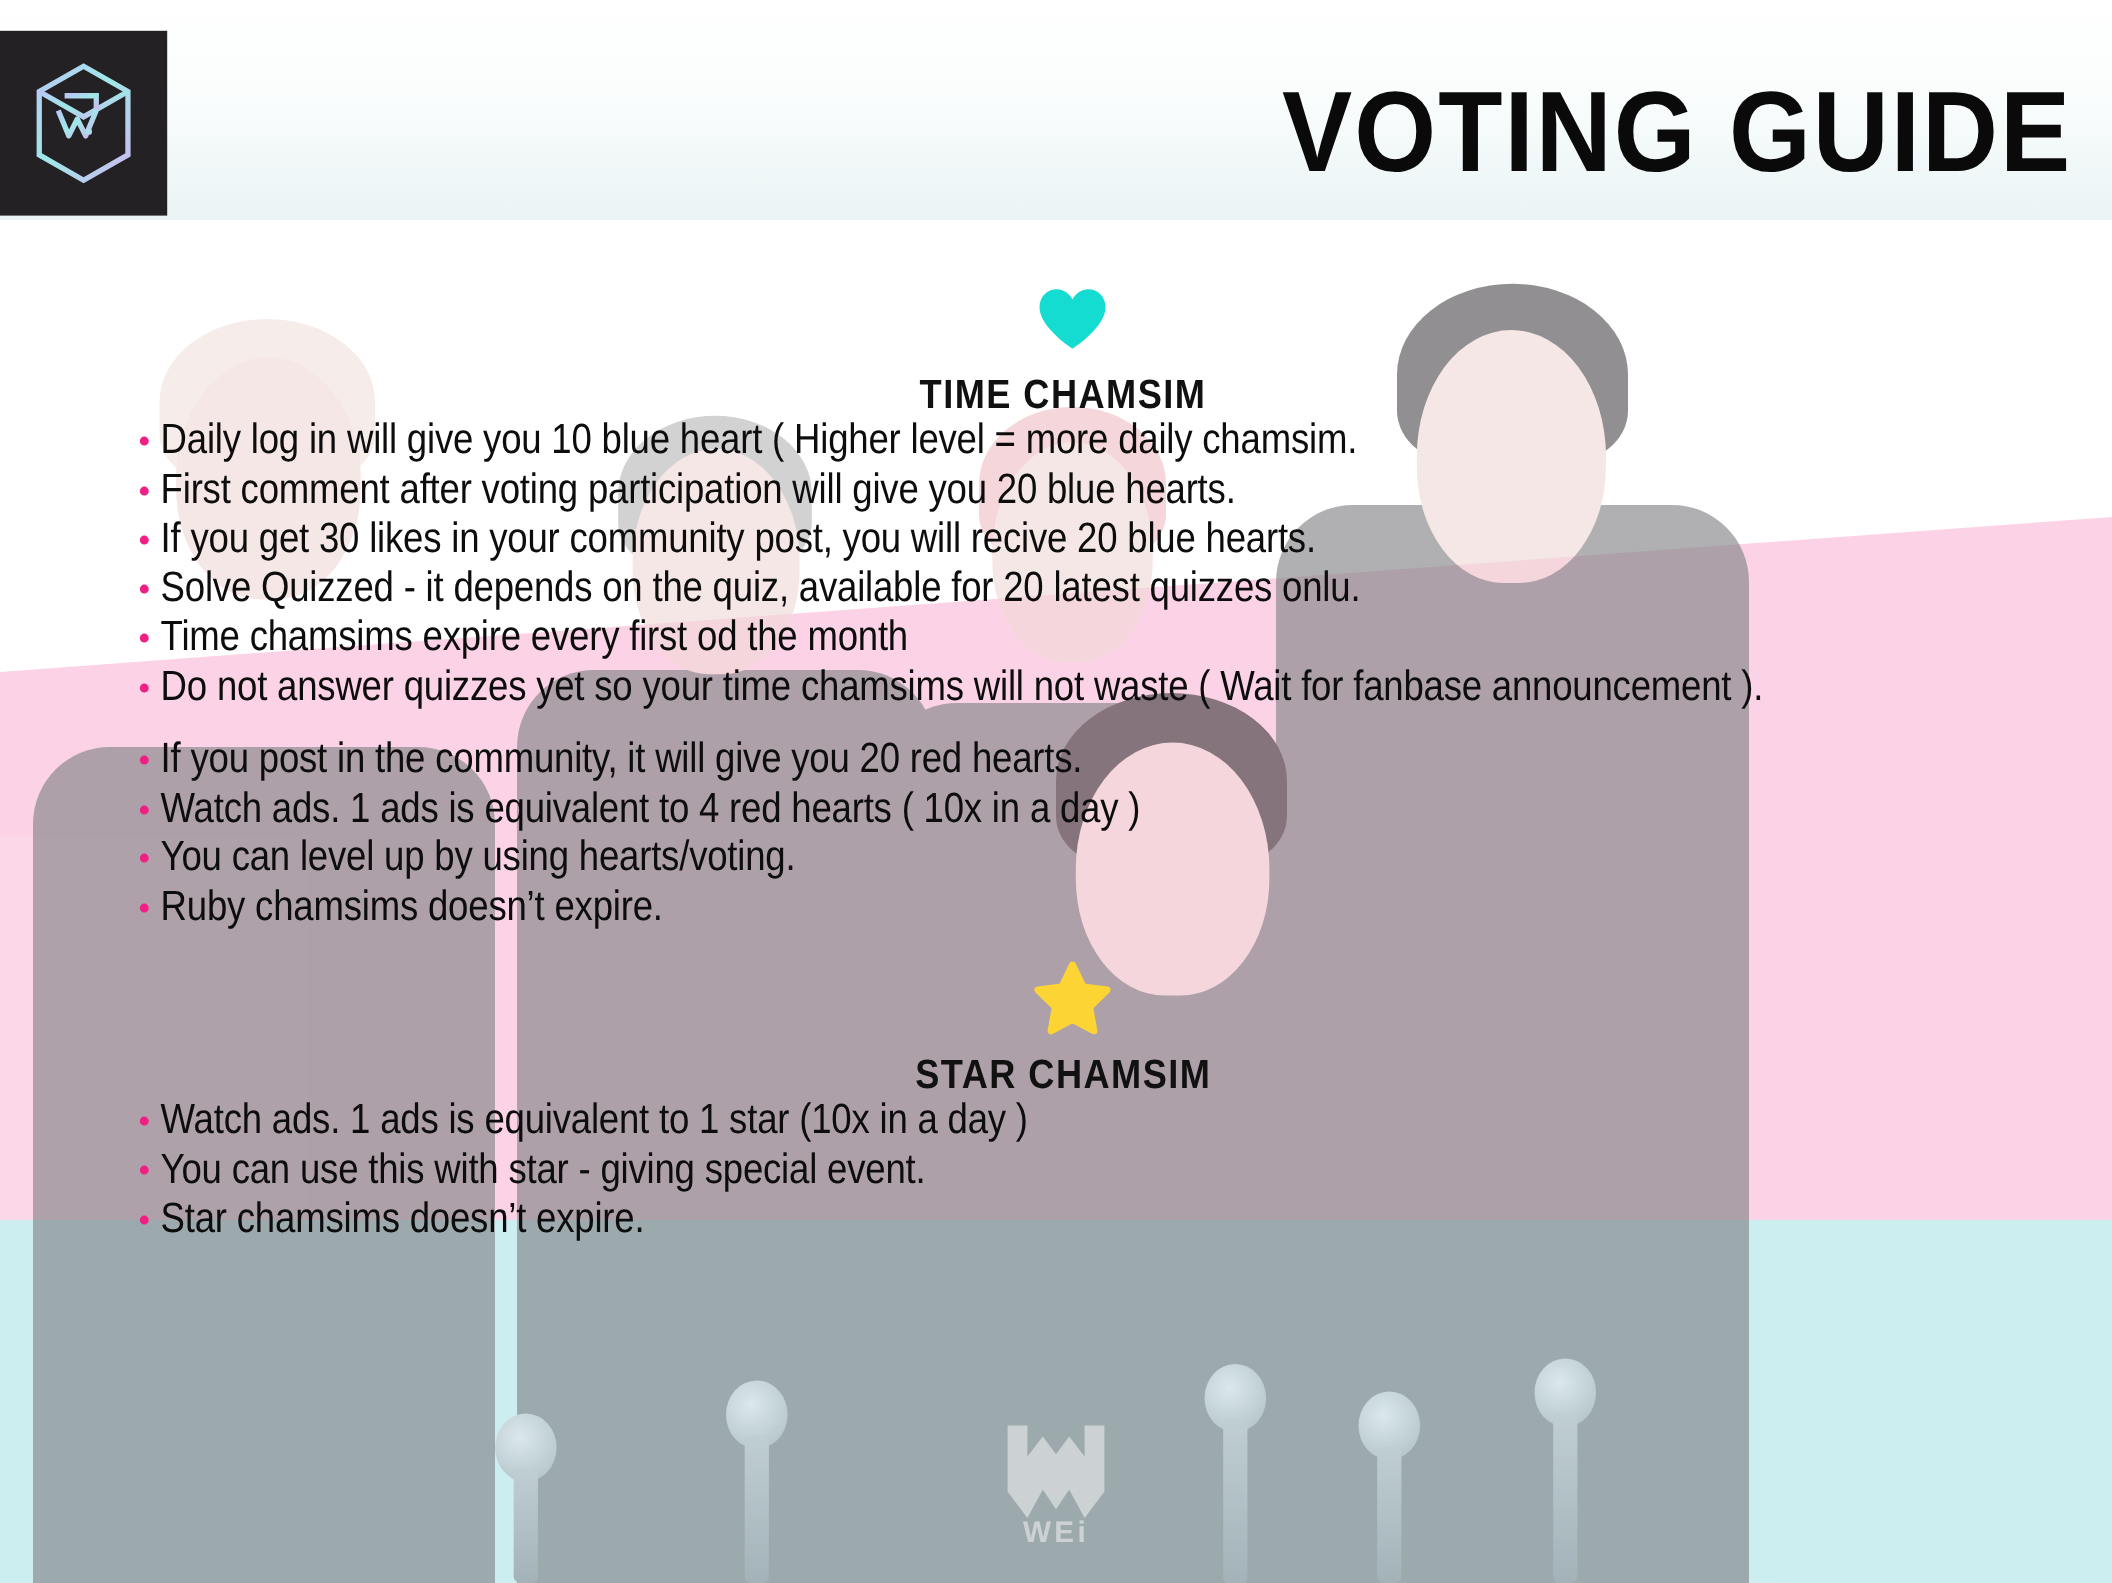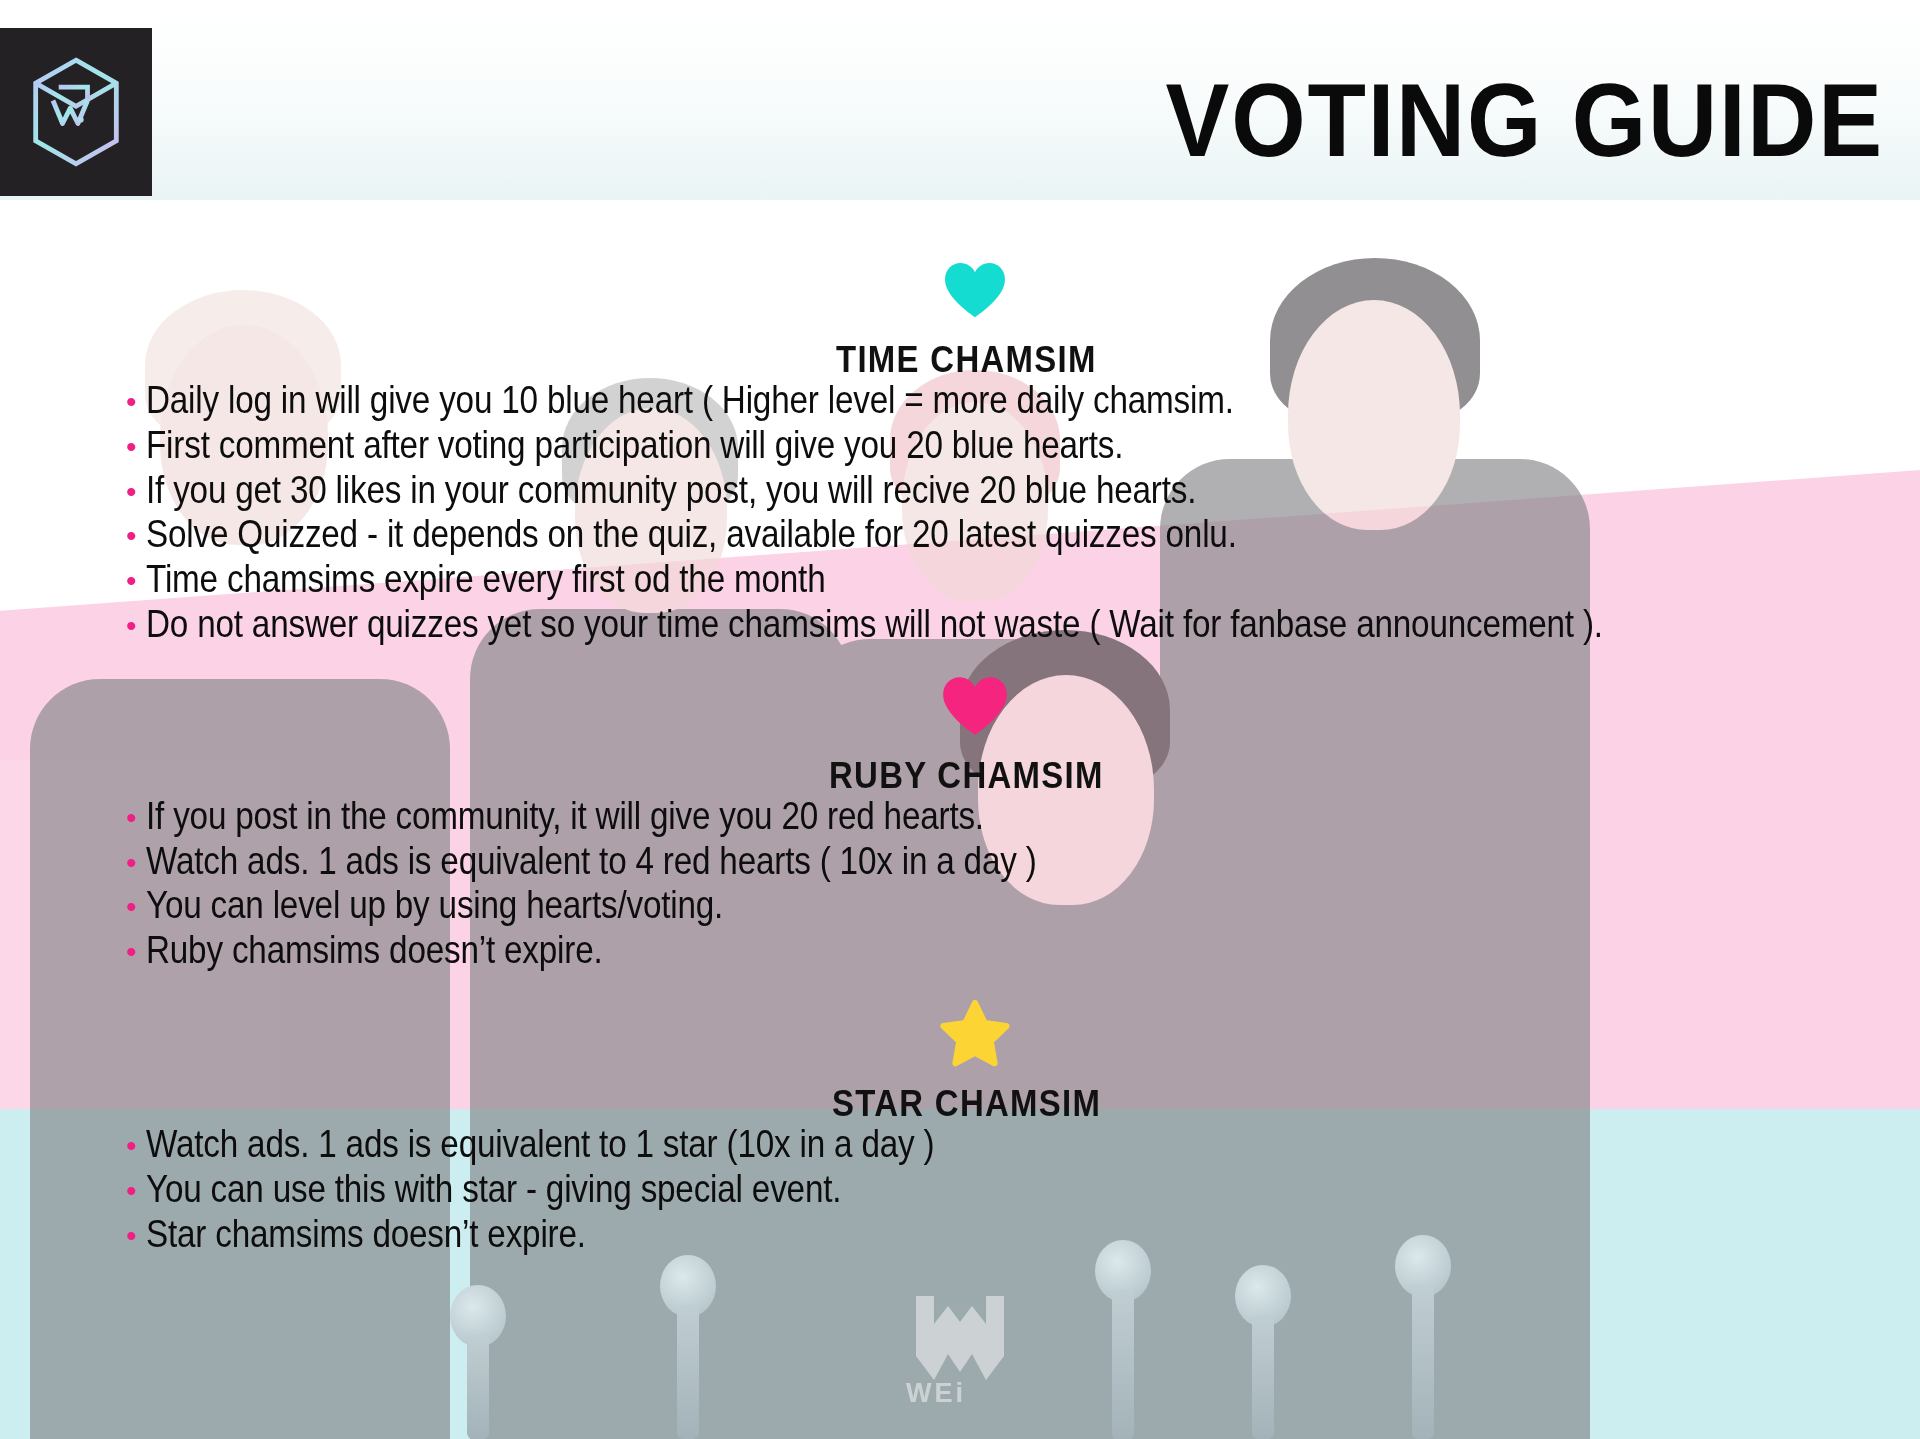--- a/index.html
+++ b/index.html
@@ -197,20 +197,21 @@
   .sec-ruby  { margin-top:28px; }
   .sec-star  { margin-top:30px; }
 
   
   .watermark {
     position:absolute;
     left:50%; bottom:30px;
     transform:translateX(-50%);
     z-index:35;
     opacity:0.48;
+    text-align:center;
   }
   .watermark svg { display:block; margin:0 auto; }
   .wm-text {
     font-family:"Liberation Sans", sans-serif;
     font-weight:700;
     font-size:27px;
     letter-spacing:3px;
     color:#ffffff;
     margin-top:-14px;
   }
@@ -318,28 +319,20 @@
           <span class="btext">Time chamsims expire every first od the month</span>
         </li>
         <li class="bullet">
           <span class="dot">•</span>
           <span class="btext">Do not answer quizzes yet so your time chamsims will not waste ( Wait for fanbase announcement ).</span>
         </li>
       </ul>
     </div>
 
     <div class="section sec-ruby">
-      <div class="section-head">
-        <span class="sec-icon">
-          <svg width="68" height="62" viewBox="0 0 32 29">
-            <path d="M16 28 C16 28 1 18.5 1 9.2 C1 4.3 4.6 1 8.8 1 C12 1 14.7 3 16 5.6 C17.3 3 20 1 23.2 1 C27.4 1 31 4.3 31 9.2 C31 18.5 16 28 16 28 Z" fill="#f5247f"></path>
-          </svg>
-        </span>
-        <span class="sec-title">RUBY CHAMSIM</span>
-      </div>
       <ul class="bullets">
         <li class="bullet">
           <span class="dot">•</span>
           <span class="btext">If you post in the community, it will give you 20 red hearts.</span>
         </li>
         <li class="bullet">
           <span class="dot">•</span>
           <span class="btext">Watch ads. 1 ads is equivalent to 4 red hearts ( 10x in a day )</span>
         </li>
         <li class="bullet">

